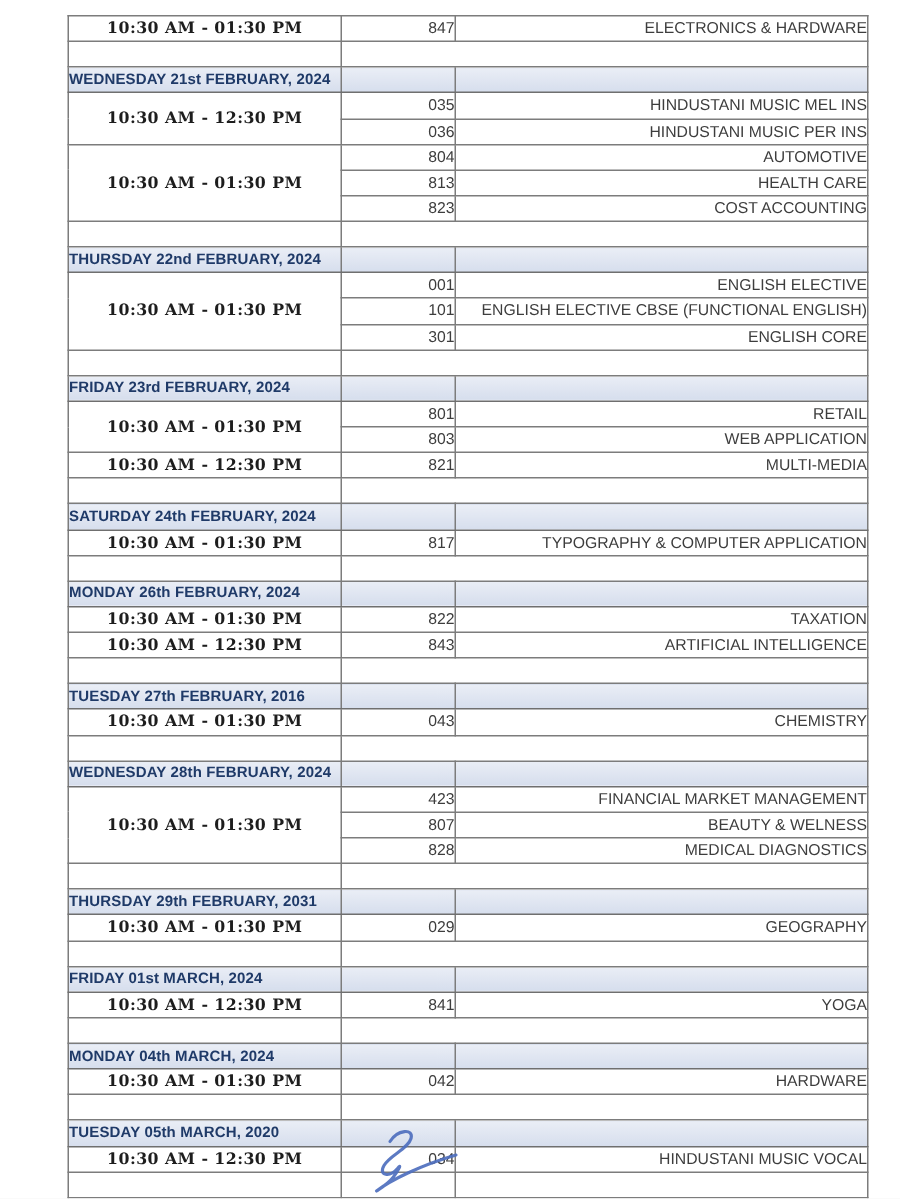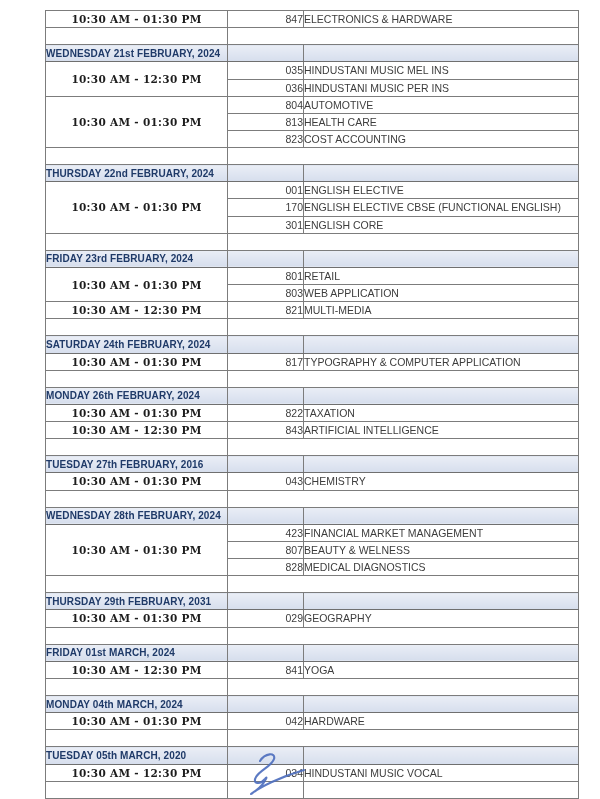--- a/index.html
+++ b/index.html
@@ -39,21 +39,21 @@
     letter-spacing:0.3px;
     color:#1d1d1d;
     white-space:nowrap;
   }
   td.code-cell {
     text-align:right;
     font-size:10.5px;
     color:#3d3d3d;
   }
   td.subject-cell {
-    text-align:left;
+    text-align:right;
     padding-left:12px;
     font-size:10.5px;
     color:#3d3d3d;
     white-space:nowrap;
   }
   tr.date-header-row td {
     background:linear-gradient(180deg,#eaeef6 0%,#dfe5f1 55%,#d6deed 100%);
     border-top:1.8px solid #474747;
     border-bottom:1px solid #6f6f6f;
   }
@@ -130,21 +130,21 @@
           <td class="hdr-text">THURSDAY 22nd FEBRUARY, 2024</td>
           <td></td>
           <td></td>
         </tr>
         <tr>
           <td class="time-cell" rowspan="3">10:30 AM - 01:30 PM</td>
           <td class="code-cell">001</td>
           <td class="subject-cell">ENGLISH ELECTIVE</td>
         </tr>
         <tr>
-          <td class="code-cell">170</td>
+          <td class="code-cell">101</td>
           <td class="subject-cell">ENGLISH ELECTIVE CBSE (FUNCTIONAL ENGLISH)</td>
         </tr>
         <tr>
           <td class="code-cell">301</td>
           <td class="subject-cell">ENGLISH CORE</td>
         </tr>
         <tr class="spacer-row">
           <td></td>
           <td colspan="2"></td>
         </tr>

